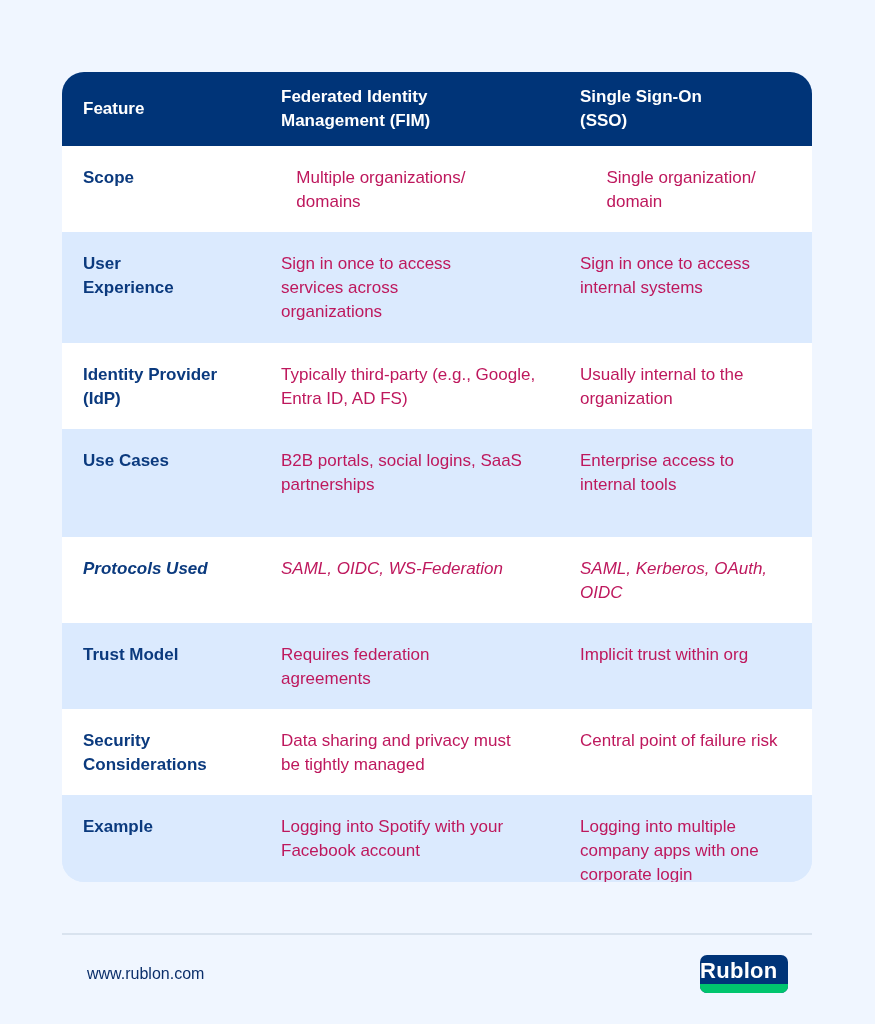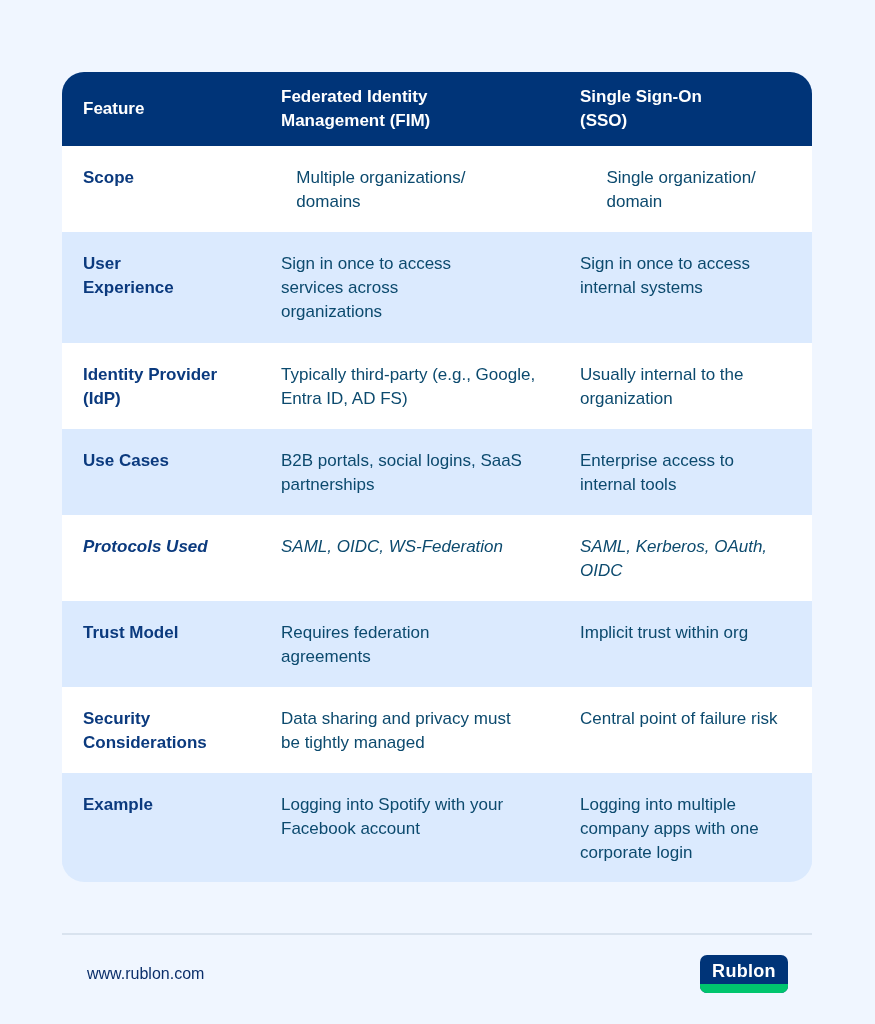--- a/index.html
+++ b/index.html
@@ -42,21 +42,21 @@
     .row.header .cell {
       padding-top: 0;
     }
     .row.white { background: #ffffff; }
     .row.blue { background: #dbeafe; }
     .cell {
       box-sizing: border-box;
       padding-top: 20px;
       font-size: 17px;
       line-height: 24px;
-      color: #0c4a6e;
+      color: #be185d;
     }
     .cell.c0 { width: 219px; padding-left: 21px; padding-right: 8px; }
     .cell.c1 { width: 299px; padding-right: 18px; }
     .cell.c2 { width: 232px; padding-right: 14px; }
     .feature-label {
       color: #0b3a7e;
       font-weight: bold;
     }
     .row.header .cell { color: #ffffff; }
 
@@ -84,24 +84,23 @@
       height: 38px;
       border-radius: 7px;
       overflow: hidden;
       background: #003478;
     }
     .logo-text {
       position: absolute;
       left: 0;
       top: 4px;
       width: 100%;
-      text-align: center;
       color: #ffffff;
       font-weight: bold;
-      font-size: 18px;
+      font-size: 22px;
       line-height: 24px;
       letter-spacing: 0.3px;
     }
     .logo-bar {
       position: absolute;
       left: 0;
       bottom: 0;
       width: 100%;
       height: 9px;
       background: #00c56e;
@@ -128,21 +127,21 @@
     <div class="cell c1" style="padding-right:90px;">Sign in once to access services across organizations</div>
     <div class="cell c2" style="padding-right:30px;">Sign in once to access internal systems</div>
   </div>
 
   <div class="row white" style="height:86px;">
     <div class="cell c0 feature-label" style="padding-right:60px;">Identity Provider (IdP)</div>
     <div class="cell c1" style="padding-right:40px;">Typically third-party (e.g., Google, Entra ID, AD FS)</div>
     <div class="cell c2" style="padding-right:20px;">Usually internal to the organization</div>
   </div>
 
-  <div class="row blue" style="height:86px;">
+  <div class="row blue" style="height:108px;">
     <div class="cell c0 feature-label">Use Cases</div>
     <div class="cell c1" style="padding-right:40px;">B2B portals, social logins, SaaS partnerships</div>
     <div class="cell c2" style="padding-right:40px;">Enterprise access to internal tools</div>
   </div>
 
   <div class="row white" style="height:86px;font-style:italic;">
     <div class="cell c0 feature-label">Protocols Used</div>
     <div class="cell c1" style="padding-right:10px;">SAML, OIDC, WS-Federation</div>
     <div class="cell c2" style="padding-right:8px;">SAML, Kerberos, OAuth, OIDC</div>
   </div>

